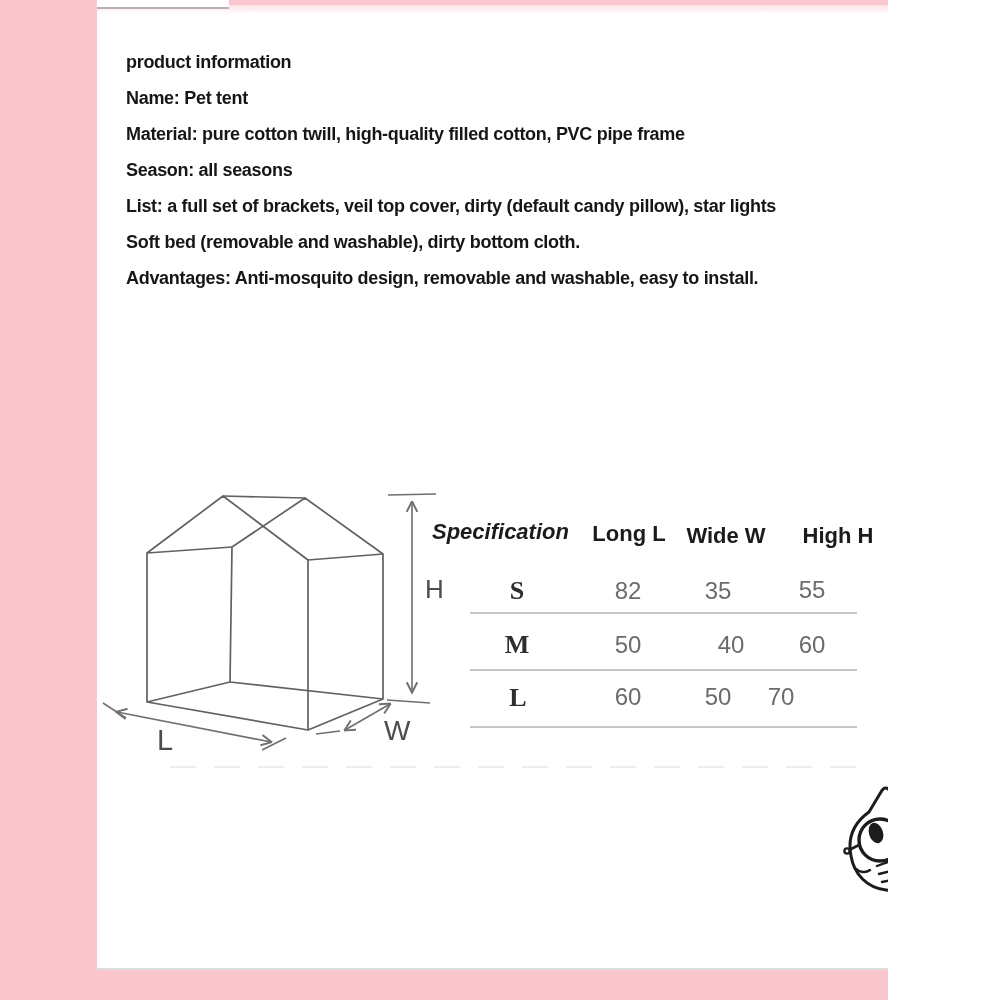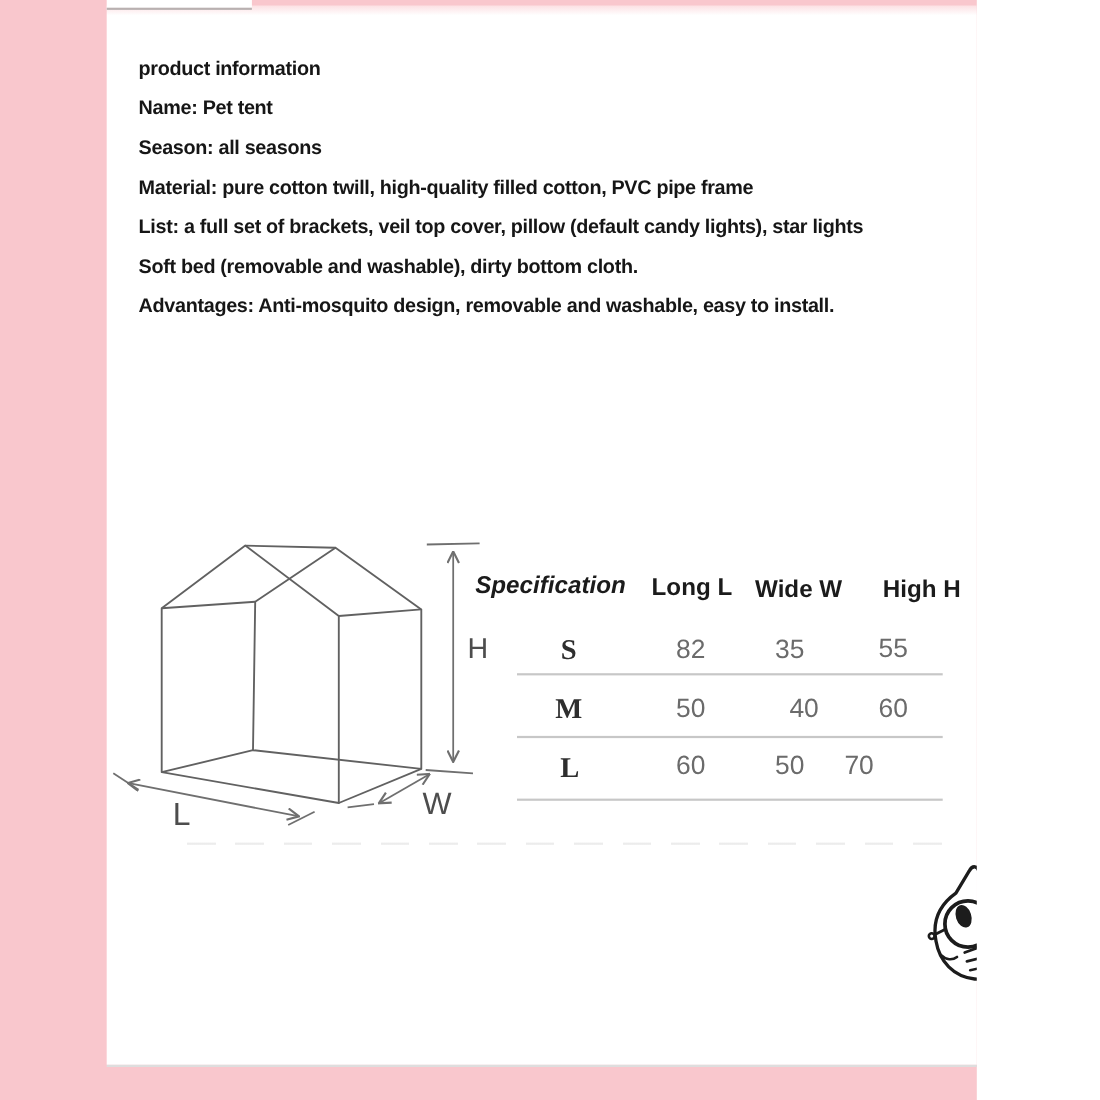--- a/index.html
+++ b/index.html
@@ -87,23 +87,23 @@
 <body>
 
 <div class="stage">
 
   <div class="panel"></div>
   <div class="top-notch"></div>
 
   <div class="info">
     <div class="iline">product information</div>
     <div class="iline">Name: Pet tent</div>
+    <div class="iline">Material: pure cotton twill, high-quality filled cotton, PVC pipe frame</div>
     <div class="iline">Season: all seasons</div>
-    <div class="iline">Material: pure cotton twill, high-quality filled cotton, PVC pipe frame</div>
-    <div class="iline">List: a full set of brackets, veil top cover, pillow (default candy lights), star lights</div>
+    <div class="iline">List: a full set of brackets, veil top cover, dirty (default candy pillow), star lights</div>
     <div class="iline">Soft bed (removable and washable), dirty bottom cloth.</div>
     <div class="iline">Advantages: Anti-mosquito design, removable and washable, easy to install.</div>
   </div>
 
   <svg class="diagram" viewBox="100 470 350 300">
     <defs>
       <marker id="arw" viewBox="0 0 8 8" refX="7" refY="4" markerWidth="7.5" markerHeight="7.5" orient="auto-start-reverse">
         <path d="M0.5,0.5 L7.5,4 L0.5,7.5" fill="none" stroke="#6f6f6f" stroke-width="1.3"></path>
       </marker>
     </defs>

